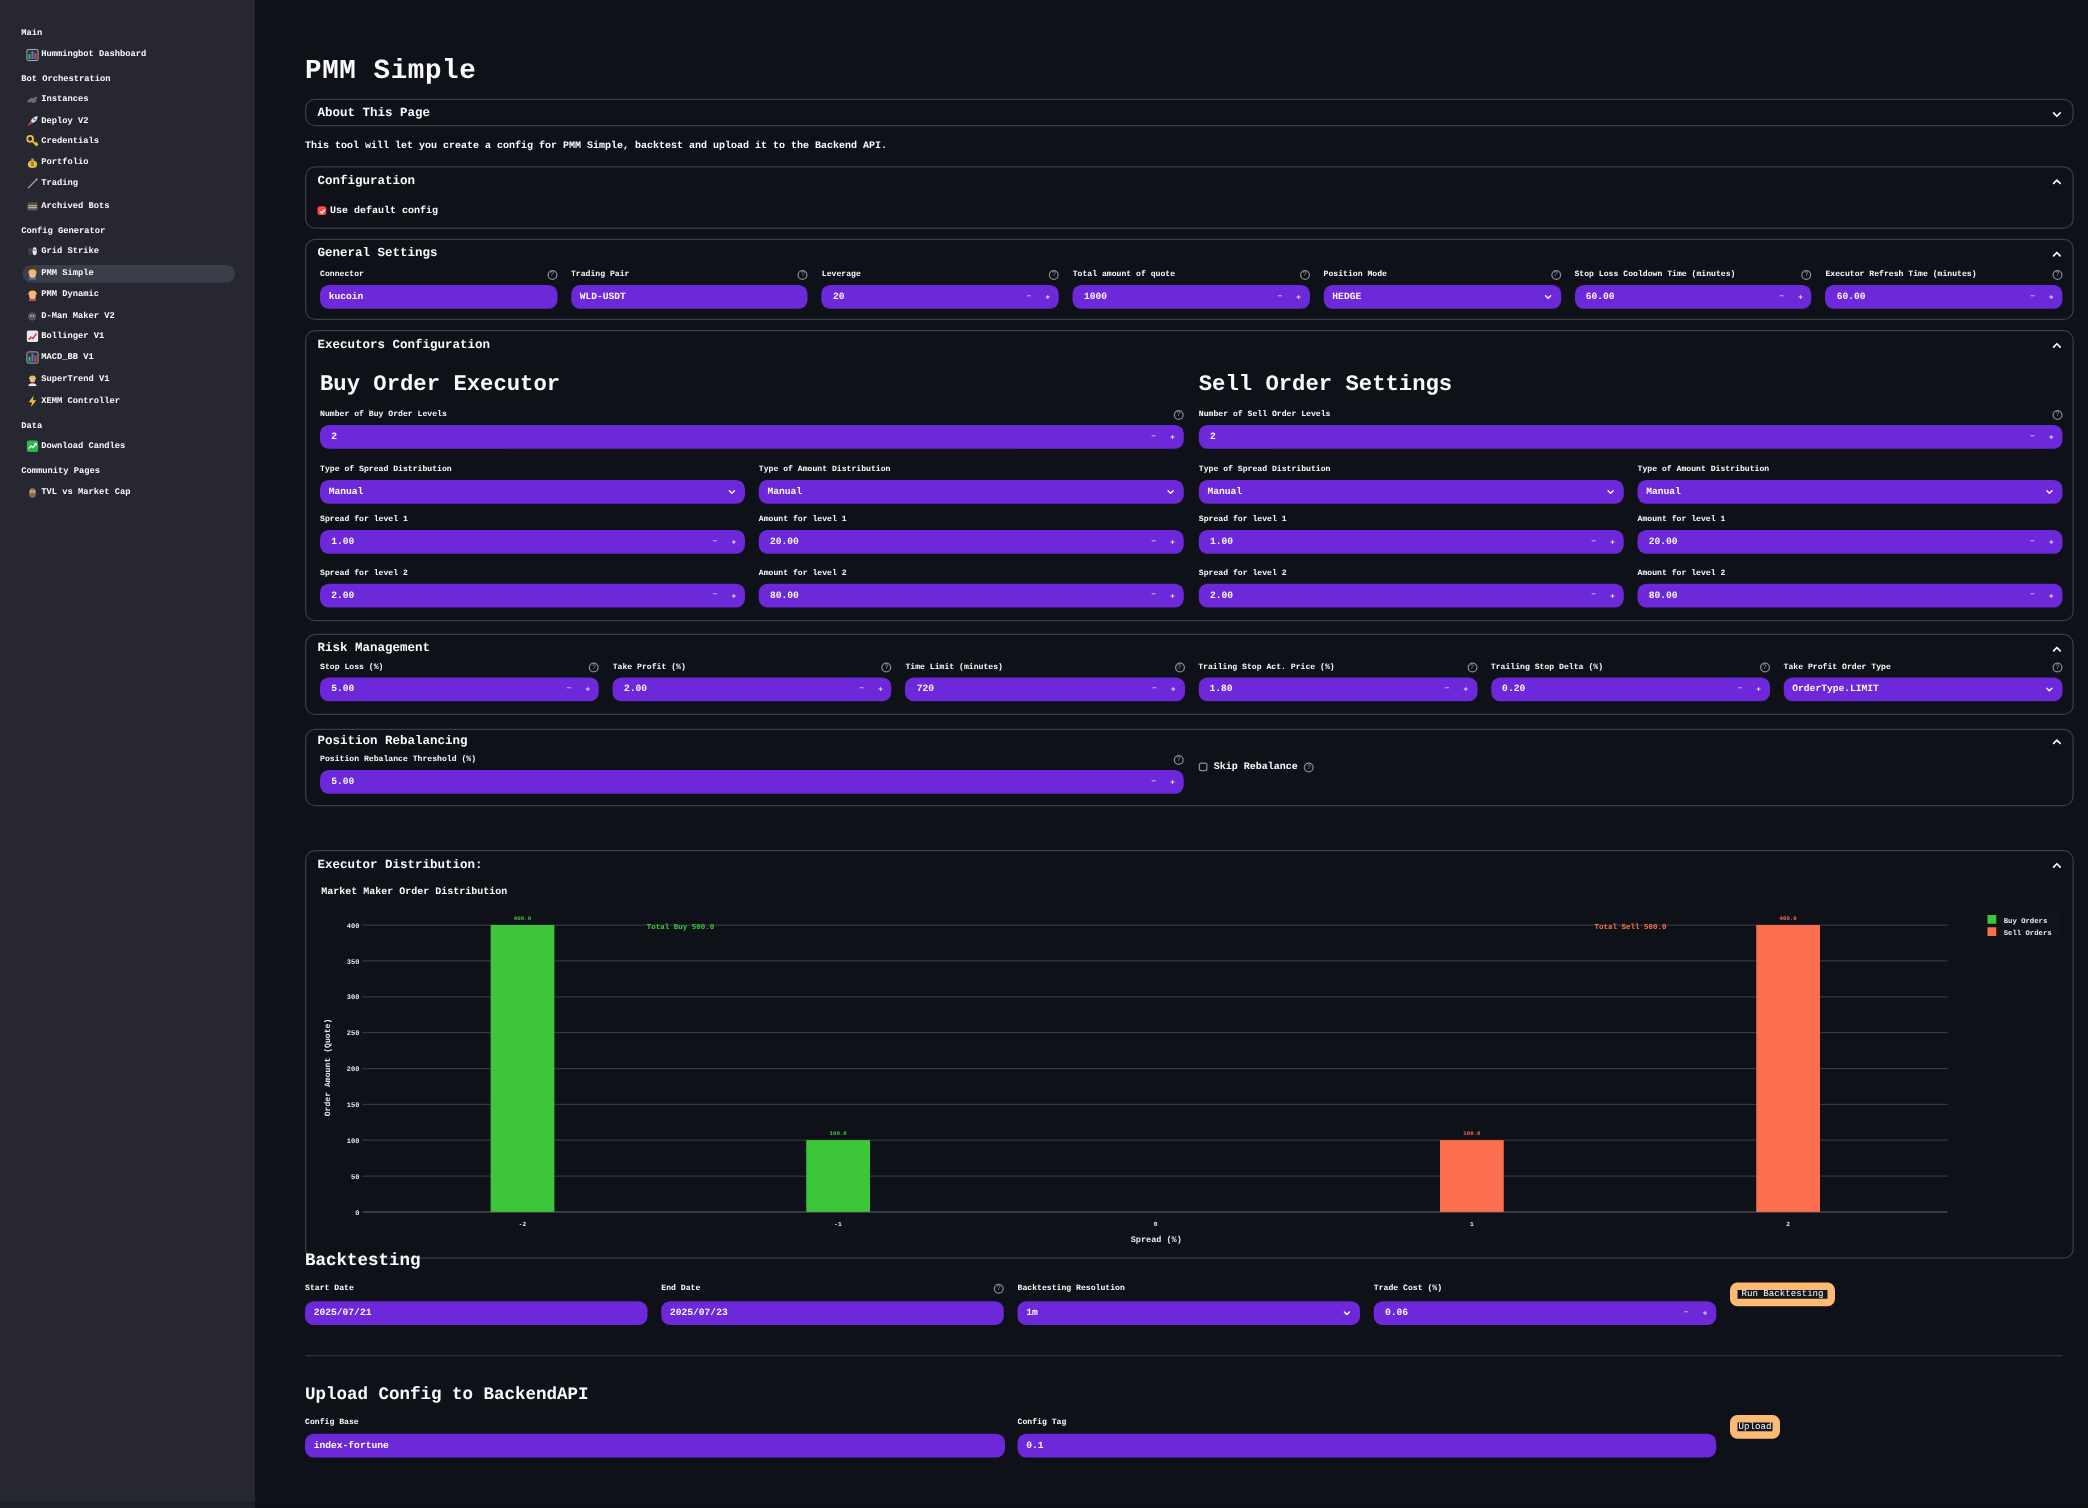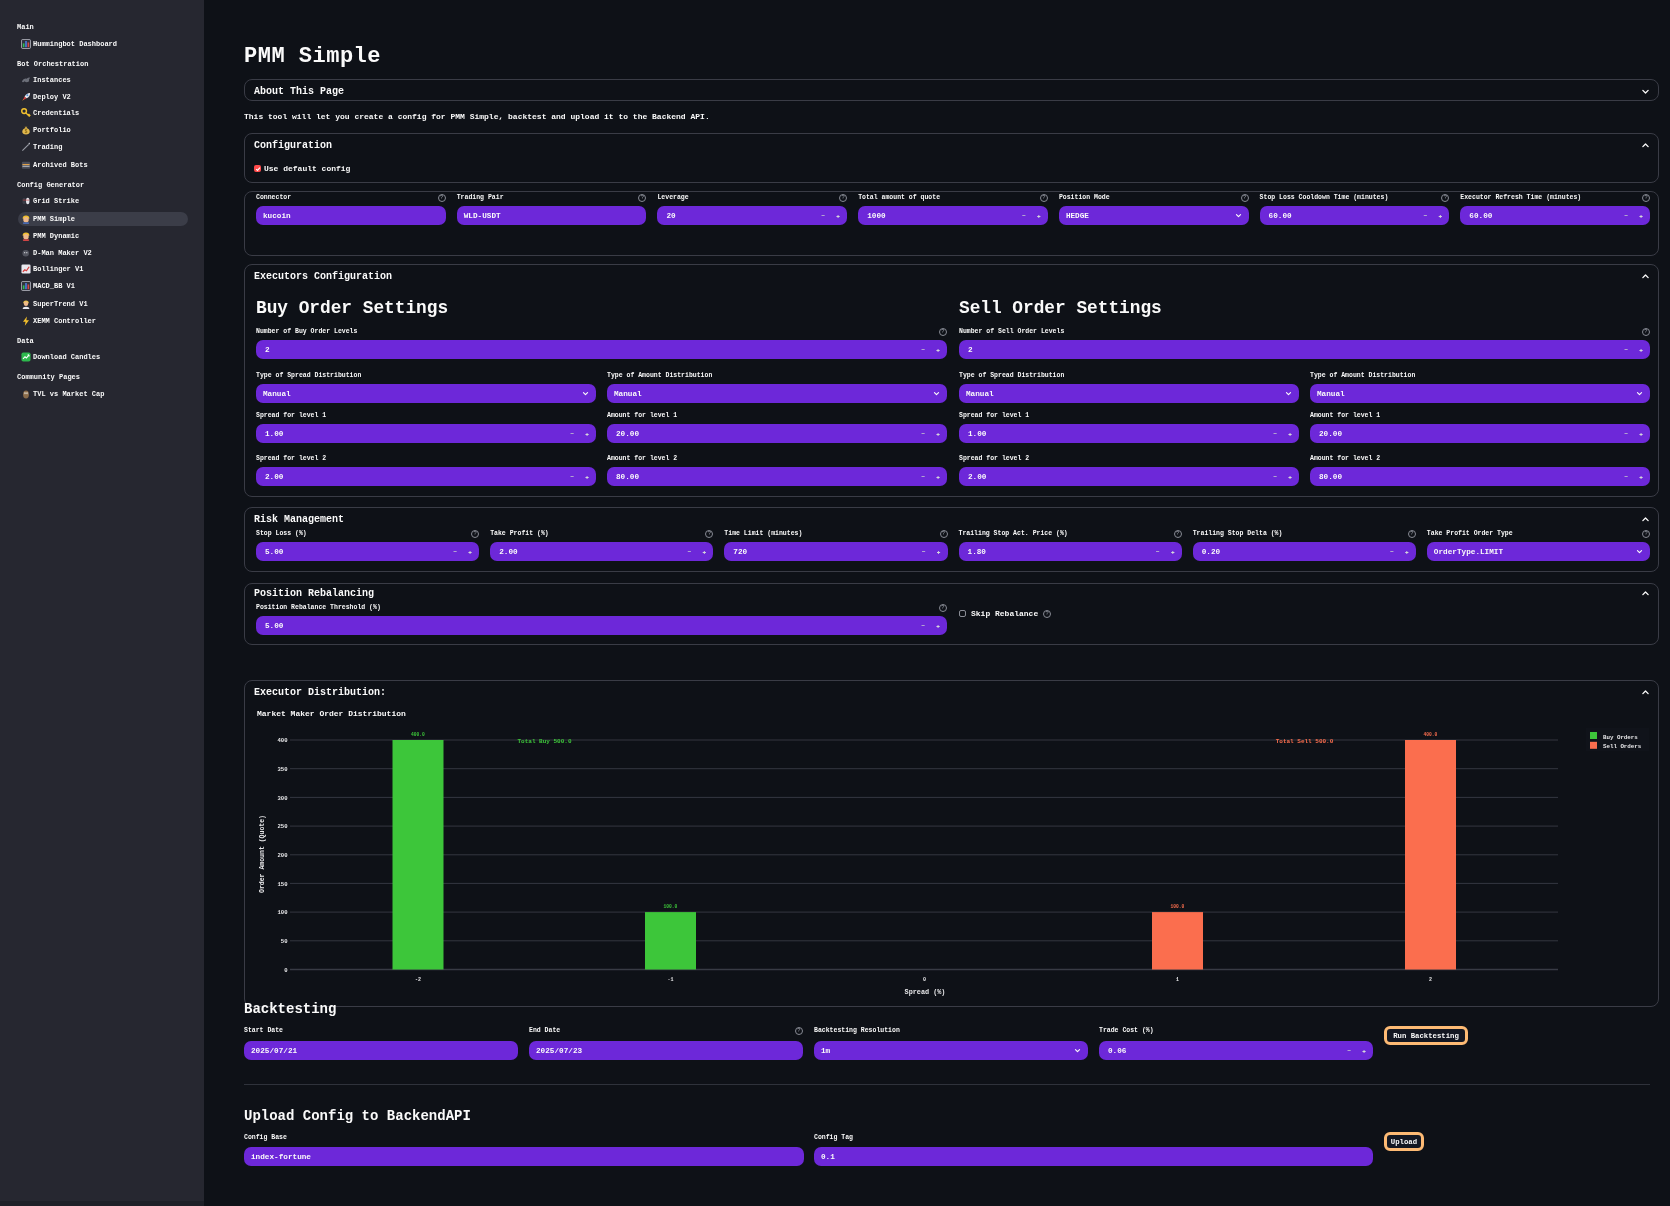--- a/index.html
+++ b/index.html
@@ -25,21 +25,21 @@
 .inp { height:19px; background:#6d28d9; border-radius:7px; display:flex; align-items:center; padding:0 7px; font-size:7.7px; font-weight:700; color:#fafafa; margin-top:4px; }
 .num { padding-left:9px; }
 .num { justify-content:flex-start; position:relative; }
 .num .mm { position:absolute; right:20px; width:8px; text-align:center; color:#c7c9ce; font-weight:700; font-size:7px; top:5px;}
 .num .pp { position:absolute; right:5px; width:8px; text-align:center; color:#d4d6db; font-weight:400; font-size:6px; top:6px;}
 .sel { position:relative; }
 .sel .sc { position:absolute; right:7px; top:6px; line-height:0; }
 .cols { display:flex; gap:11px; }
 .col { flex:1; min-width:0; }
 h3.h { position:absolute; left:40px; font-size:14px; font-weight:700; }
-.btn { border:3px solid #fdba74; border-radius:6px; background:#131722; color:#fafafa; font-size:7.3px; font-weight:700; display:flex; align-items:center; justify-content:center; position:absolute; }
+.btn { border:6px solid #fdba74; border-radius:6px; background:#131722; color:#fafafa; font-size:7.3px; font-weight:400; display:flex; align-items:center; justify-content:center; position:absolute; }
 .cb { width:7px; height:7px; border-radius:2px; flex:0 0 7px; }
 .cbu { border:1px solid #8a8d96; background:transparent; }
 .cbc { background:#ff4b4b; display:flex; align-items:center; justify-content:center; }
 #btrow .inp { margin-top:6px; }
 #uprow .inp { margin-top:5px; }
 </style>
 </head>
 <body>
 <div id="sidebar">
     <div class="shdr" style="top:23.0px;">Main</div>
@@ -207,20 +207,26 @@
       <span class="cb cbc">
           <svg width="6" height="6" viewBox="0 0 10 10">
             <path d="M2 5.2 L4.2 7.4 L8.2 2.8" stroke="#fff" stroke-width="1.8" fill="none"></path>
           </svg>
         </span>
       <span style="font-size:8px; font-weight:700;">Use default config</span>
     </div>
   </div>
 
   <div class="box" id="general" style="top:191px; height:65px;">
+    <div class="bhdr">
+        <span class="bttl">General Settings</span>
+        <span class="chev"><svg width="9" height="9" viewBox="0 0 12 12">
+            <path d="M2.5 7.5 L6 4 L9.5 7.5" stroke="#fafafa" stroke-width="1.8" fill="none" stroke-linecap="round" stroke-linejoin="round"></path>
+          </svg></span>
+      </div>
     <div class="cols" style="padding:1px 8px 0 11px;">
       <div class="col">
           <div class="lblrow">
             <span class="lbl">Connector</span>
             <span class="help">?</span>
           </div>
           <div class="inp">kucoin</div>
         </div>
       <div class="col">
           <div class="lblrow">
@@ -271,21 +277,21 @@
 
   <div class="box" id="exec" style="top:264px; height:233px;">
     <div class="bhdr">
         <span class="bttl">Executors Configuration</span>
         <span class="chev"><svg width="9" height="9" viewBox="0 0 12 12">
             <path d="M2.5 7.5 L6 4 L9.5 7.5" stroke="#fafafa" stroke-width="1.8" fill="none" stroke-linecap="round" stroke-linejoin="round"></path>
           </svg></span>
       </div>
     <div style="display:flex; gap:12px; padding:0 8px 0 11px;">
       <div style="flex:1; min-width:0;">
-        <div style="font-size:17.8px; font-weight:700; margin-top:11px;">Buy Order Settings</div>
+        <div style="font-size:17.8px; font-weight:700; margin-top:11px;">Buy Order Executor</div>
         <div class="lblrow" style="margin-top:9px;">
             <span class="lbl">Number of Buy Order Levels</span>
             <span class="help">?</span>
           </div>
         <div class="inp num">2<span class="mm">–</span><span class="pp">✚</span></div>
         <div class="cols">
           <div class="col">
               <div class="lblrow" style="margin-top:12px;">
                 <span class="lbl">Type of Spread Distribution</span>
               </div>

